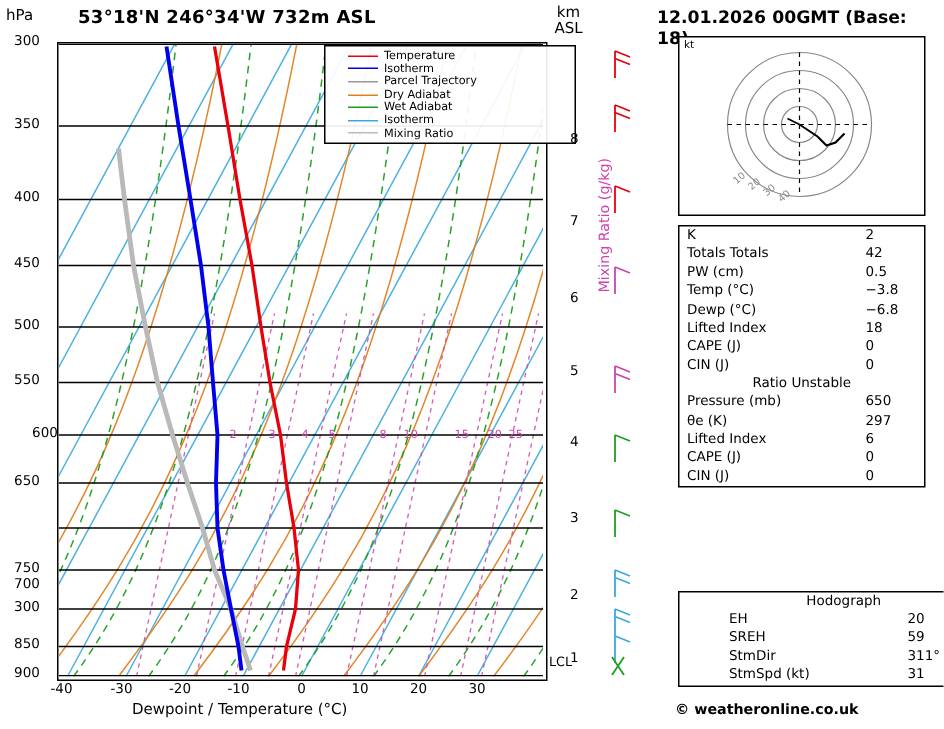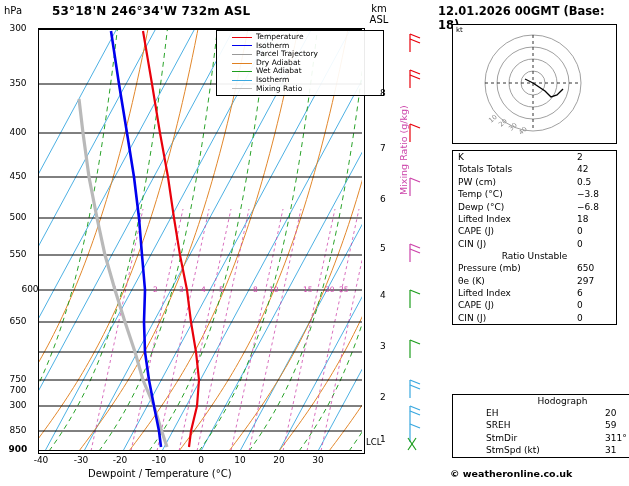--- a/index.html
+++ b/index.html
@@ -180,21 +180,21 @@
     <div class="ytick" style="left:2px;top:127px;">400</div>
     <div class="ytick" style="left:2px;top:171px;">450</div>
     <div class="ytick" style="left:2px;top:212px;">500</div>
     <div class="ytick" style="left:2px;top:249px;">550</div>
     <div class="ytick" style="left:14px;top:284px;">600</div>
     <div class="ytick" style="left:2px;top:316px;">650</div>
     <div class="ytick" style="left:2px;top:346px;margin-top:39px;">700</div>
     <div class="ytick" style="left:2px;top:374px;">750</div>
     <div class="ytick" style="left:2px;top:400px;">300</div>
     <div class="ytick" style="left:2px;top:425px;">850</div>
-    <div class="ytick" style="left:2px;top:444px;font-weight:bold;">900</div>
+    <div class="ytick" style="left:2px;top:444px;">900</div>
 
     <div class="xtick" style="left:26px;top:455px;">-40</div>
     <div class="xtick" style="left:66px;top:455px;">-30</div>
     <div class="xtick" style="left:105px;top:455px;">-20</div>
     <div class="xtick" style="left:144px;top:455px;">-10</div>
     <div class="xtick" style="left:186px;top:455px;">0</div>
     <div class="xtick" style="left:225px;top:455px;">10</div>
     <div class="xtick" style="left:264px;top:455px;">20</div>
     <div class="xtick" style="left:303px;top:455px;">30</div>
 

